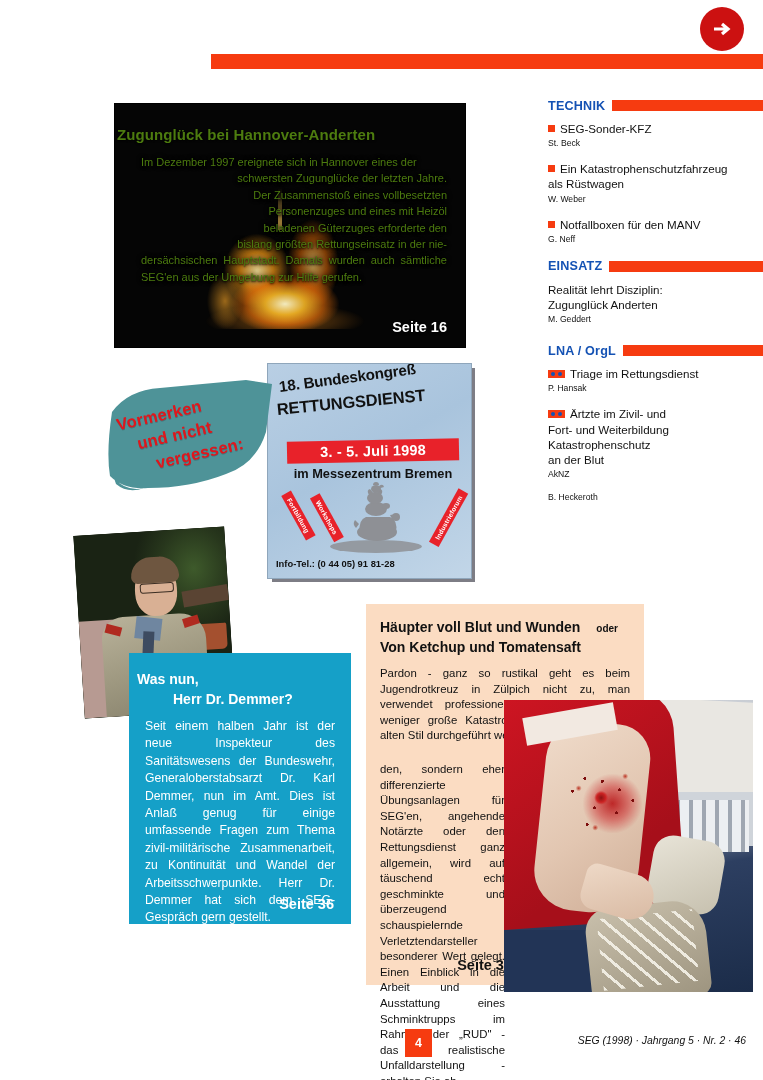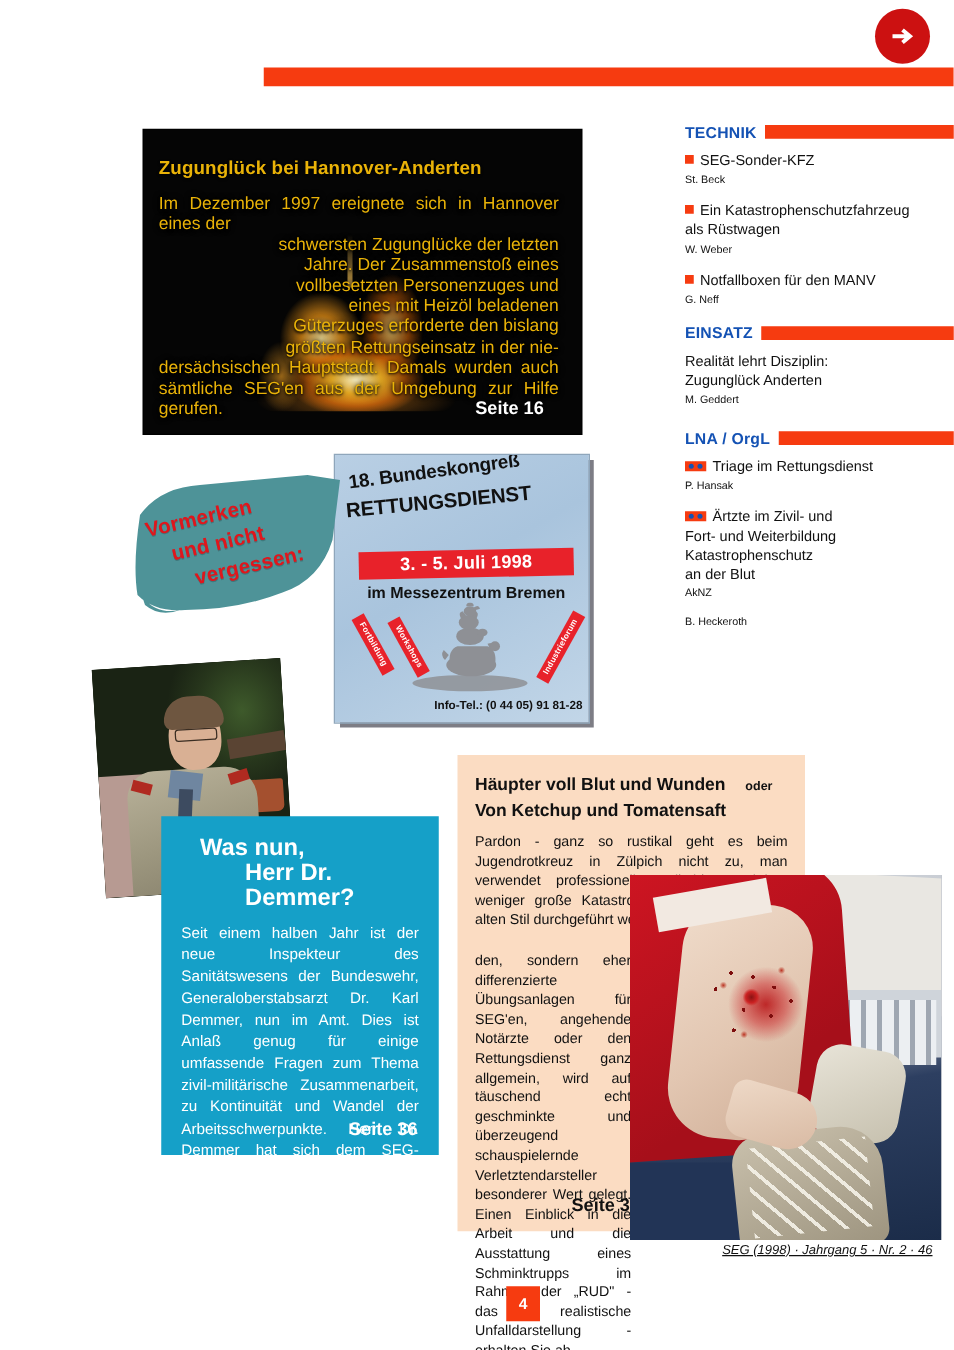--- a/index.html
+++ b/index.html
@@ -34,32 +34,33 @@
       radial-gradient(ellipse 46px 52px at 92px 62px, rgba(255,235,160,.85) 0%, rgba(255,160,25,.7) 35%, rgba(160,45,0,0) 72%),
       radial-gradient(ellipse 34px 60px at 148px 55px, rgba(255,210,110,.7) 0%, rgba(230,110,10,.55) 40%, rgba(120,30,0,0) 75%),
       radial-gradient(ellipse 26px 40px at 60px 92px, rgba(255,170,40,.6) 0%, rgba(140,40,0,0) 70%),
       radial-gradient(ellipse 100px 22px at 120px 112px, rgba(255,150,30,.5) 0%, rgba(90,25,0,0) 80%);
     filter:blur(.4px);
   }
   #train-spark{
     position:absolute;left:163px;top:84px;width:4px;height:42px;
     background:linear-gradient(to bottom,rgba(255,210,120,0),rgba(255,200,90,.75));
   }
-  #train-text{position:relative;padding:22px 18px 0 12px;color:#eab308;}
+  #train-text{position:relative;padding:22px 18px 0 2px;color:#4d7c0f;}
   #train-title{
     font-size:15px;font-weight:bold;letter-spacing:.1px;margin-bottom:11px;
     text-shadow:0 1px 2px #000;
   }
   #train-body{
-    font-size:14px;line-height:16.4px;text-align:justify;
+    font-size:11px;line-height:16.4px;text-align:justify;
     text-shadow:0 1px 2px #000,0 0 5px #000;
+    margin-left:24px;
   }
   #train-body .ind{display:block;}
   #train-page{
-    position:absolute;right:30px;bottom:12px;color:#fff;font-weight:bold;
+    position:absolute;right:18px;bottom:12px;color:#fff;font-weight:bold;
     font-size:14.5px;text-shadow:0 1px 3px #000;
   }
 
   
   #poster-shadow{left:272px;top:368px;width:203px;height:214px;background:#7d7d85;}
   #poster{
     left:267px;top:363px;width:203px;height:214px;
     background:linear-gradient(150deg,#b9cfe4 0%,#a9c4dd 45%,#c2d6e8 100%);
     border:1px solid #8fa6bb;overflow:hidden;
   }
@@ -93,21 +94,21 @@
   #ribbon-3{left:150px;top:148px;transform:rotate(-61deg);}
   #poster-musicians{
     position:absolute;left:78px;top:118px;width:62px;height:62px;
     color:#8e9095;
   }
   #poster-ground{
     position:absolute;left:62px;top:176px;width:92px;height:13px;
     background:#8e9095;border-radius:50%;opacity:.85;
   }
   #poster-tel{
-    position:absolute;left:8px;bottom:9px;width:190px;text-align:right;
+    position:absolute;left:8px;bottom:9px;width:190px;text-align:left;
     font-size:9.4px;font-weight:bold;color:#111;
   }
 
   
   #brush{
     left:106px;top:378px;width:168px;height:122px;
   }
   #brush svg{display:block}
   #brush-text{
     position:absolute;left:14px;top:18px;width:152px;
@@ -147,21 +148,21 @@
   #demmer-photo .hair{position:absolute;left:55px;top:26px;width:48px;height:26px;border-radius:24px 24px 8px 8px;background:#6e5640;}
   #demmer-photo .glass{position:absolute;left:63px;top:52px;width:32px;height:8px;border:1.3px solid #3a2d22;border-radius:3px;}
   #demmer-photo .hand{position:absolute;left:88px;top:140px;width:24px;height:20px;border-radius:9px;background:#d9b094;}
 
   
   #demmer-box{
     left:129px;top:653px;width:222px;height:271px;background:#15a0c8;
     color:#fff;
   }
   #demmer-title{
-    padding:16px 16px 0 31px;font-size:19px;font-weight:bold;line-height:20px;
+    padding:16px 16px 0 8px;font-size:14px;font-weight:bold;line-height:20px;
   }
   #demmer-title .l2{display:block;padding-left:36px;}
   #demmer-body{
     padding:9px 16px 0 16px;font-size:12.2px;line-height:17.4px;text-align:justify;
   }
   #demmer-page{
     position:absolute;right:17px;bottom:12px;font-weight:bold;font-size:14.5px;
   }
 
   
@@ -278,21 +279,21 @@
   .pg-line{display:flex;justify-content:space-between;}
   .pg-line .t{flex:1;}
 
   
   #page-num{
     left:405px;top:1029px;width:27px;height:28px;background:#f63b10;
     color:#fff;font-weight:bold;font-size:12.5px;
     display:flex;align-items:center;justify-content:center;
   }
   #footer-cite{
-    right:17px;top:995px;font-style:italic;font-size:10.4px;color:#111;text-decoration:underline;
+    right:17px;top:1035px;font-style:italic;font-size:10.4px;color:#111;
   }
 </style>
 </head>
 <body>
 
 <div class="abs" id="arrow-badge">
   <svg width="26" height="26" viewBox="0 0 26 26">
     <path d="M5 13 H17 M13 8 L19 13 L13 18" fill="none" stroke="#ffffff" stroke-width="3.2" stroke-linecap="butt" stroke-linejoin="miter"></path>
   </svg>
 </div>

